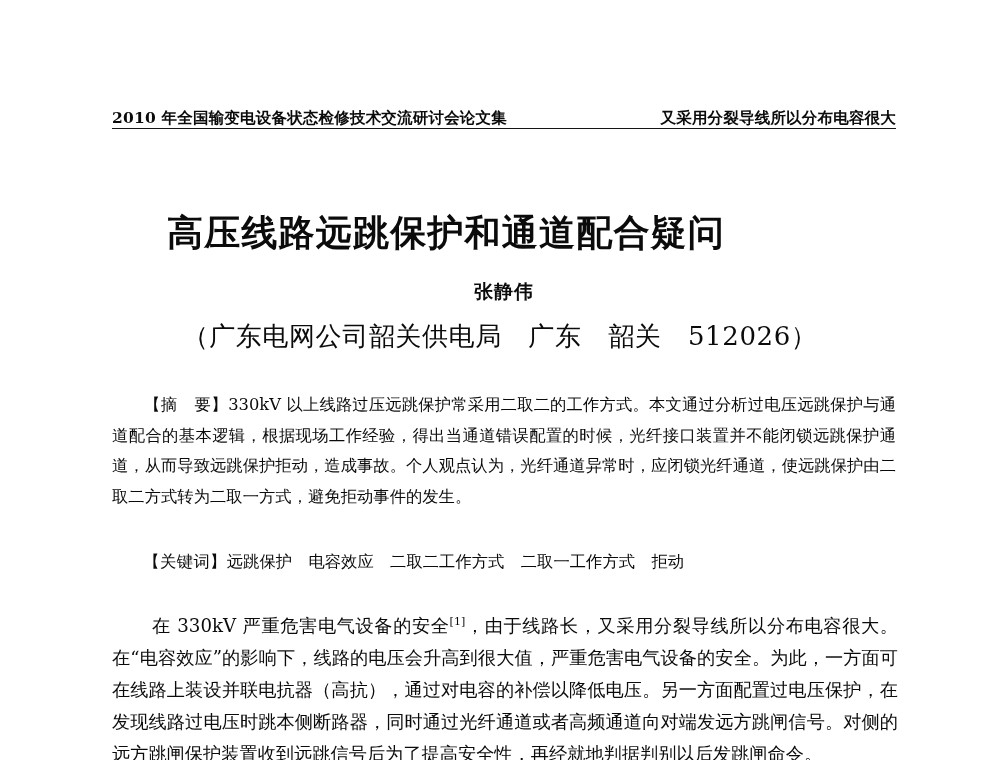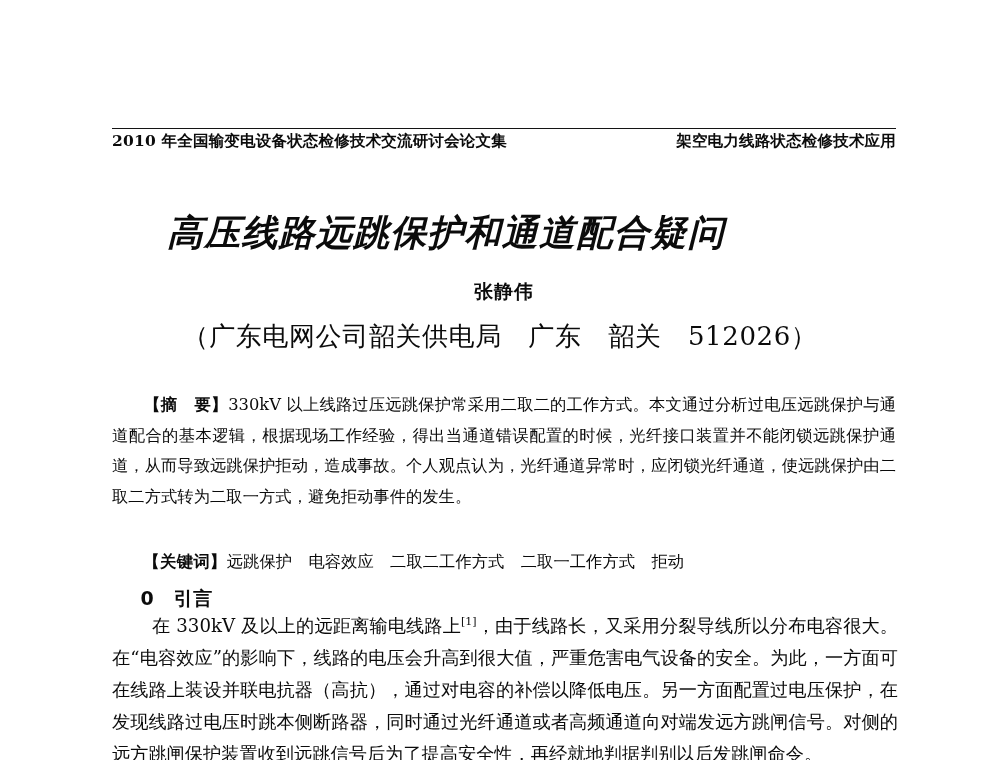--- a/index.html
+++ b/index.html
@@ -27,21 +27,20 @@
   
   .header {
     position: absolute;
     left: 112px;
     top: 102px;
     width: 784px;
     height: 26px;
     display: flex;
     align-items: flex-end;
     justify-content: space-between;
-    margin-top: 23px;
   }
   .header-left,
   .header-right {
     font-size: 15.5px;
     line-height: 20px;
     letter-spacing: 0.2px;
     white-space: nowrap;
     font-weight: 600;
     font-family: "DejaVu Serif", "Liberation Serif", serif;
   }
@@ -59,21 +58,20 @@
     position: absolute;
     left: 0;
     top: 186px;
     width: 892px;
     text-align: center;
     font-size: 36px;
     line-height: 46px;
     font-weight: 700;
     letter-spacing: 1.2px;
     font-family: "DejaVu Sans", "Liberation Sans", sans-serif;
-    font-style: italic;
   }
 
   .author {
     position: absolute;
     left: 4px;
     top: 278px;
     width: 1000px;
     text-align: center;
     font-size: 19px;
     line-height: 26px;
@@ -103,21 +101,21 @@
   .abstract-para {
     font-size: 16.3px;
     line-height: 30.5px;
     text-align: justify;
     text-justify: inter-character;
     text-indent: 32px;
     letter-spacing: 0.05px;
     margin: 0;
   }
   .lead {
-    font-weight: 700;
+    font-weight: 400;
     letter-spacing: 0.4px;
   }
   .keywords-para {
     font-size: 16.3px;
     line-height: 30.5px;
     text-indent: 32px;
     margin: 4px 0 0 0;
     letter-spacing: 0.05px;
     white-space: pre-wrap;
   }
@@ -158,40 +156,37 @@
     letter-spacing: 0;
   }
 </style>
 </head>
 <body>
 
 <div class="page">
 
   <div class="header">
     <span class="header-left">2010 年全国输变电设备状态检修技术交流研讨会论文集</span>
-    <span class="header-right">架空电力线路状态检修技术应用</span>
+    <span class="header-right">又采用分裂导线所以分布电容很大</span>
   </div>
   <div class="header-rule"></div>
 
   <h1 class="title">高压线路远跳保护和通道配合疑问</h1>
 
   <div class="author">张静伟</div>
 
   <div class="affiliation">（广东电网公司韶关供电局　广东　韶关　512026）</div>
 
   <div class="abstract-block">
     <p class="abstract-para">
       <span class="lead">【摘　要】</span><span>330kV 以上线路过压远跳保护常采用二取二的工作方式。本文通过分析过电压远跳保护与通道配合的基本逻辑，根据现场工作经验，得出当通道错误配置的时候，光纤接口装置并不能闭锁远跳保护通道，从而导致远跳保护拒动，造成事故。个人观点认为，光纤通道异常时，应闭锁光纤通道，使远跳保护由二取二方式转为二取一方式，避免拒动事件的发生。</span>
     </p>
     <p class="keywords-para">
       <span class="lead">【关键词】</span><span>远跳保护　电容效应　二取二工作方式　二取一工作方式　拒动</span>
     </p>
   </div>
 
-  <div class="section-heading">
-    <span>0</span><span>　</span><span>引言</span>
-  </div>
 
   <div class="body-block">
-    <p class="body-para"><span>在 330kV 及以上的远距离输电线路上</span><span class="ref-sup">[1]</span><span>，由于线路长，又采用分裂导线所以分布电容很大。在“电容效应”的影响下，线路的电压会升高到很大值，严重危害电气设备的安全。为此，一方面可在线路上装设并联电抗器（高抗），通过对电容的补偿以降低电压。另一方面配置过电压保护，在发现线路过电压时跳本侧断路器，同时通过光纤通道或者高频通道向对端发远方跳闸信号。对侧的远方跳闸保护装置收到远跳信号后为了提高安全性，再经就地判据判别以后发跳闸命令。</span></p>
+    <p class="body-para"><span>在 330kV 严重危害电气设备的安全</span><span class="ref-sup">[1]</span><span>，由于线路长，又采用分裂导线所以分布电容很大。在“电容效应”的影响下，线路的电压会升高到很大值，严重危害电气设备的安全。为此，一方面可在线路上装设并联电抗器（高抗），通过对电容的补偿以降低电压。另一方面配置过电压保护，在发现线路过电压时跳本侧断路器，同时通过光纤通道或者高频通道向对端发远方跳闸信号。对侧的远方跳闸保护装置收到远跳信号后为了提高安全性，再经就地判据判别以后发跳闸命令。</span></p>
   </div>
 
 </div>
 
 </body></html>

